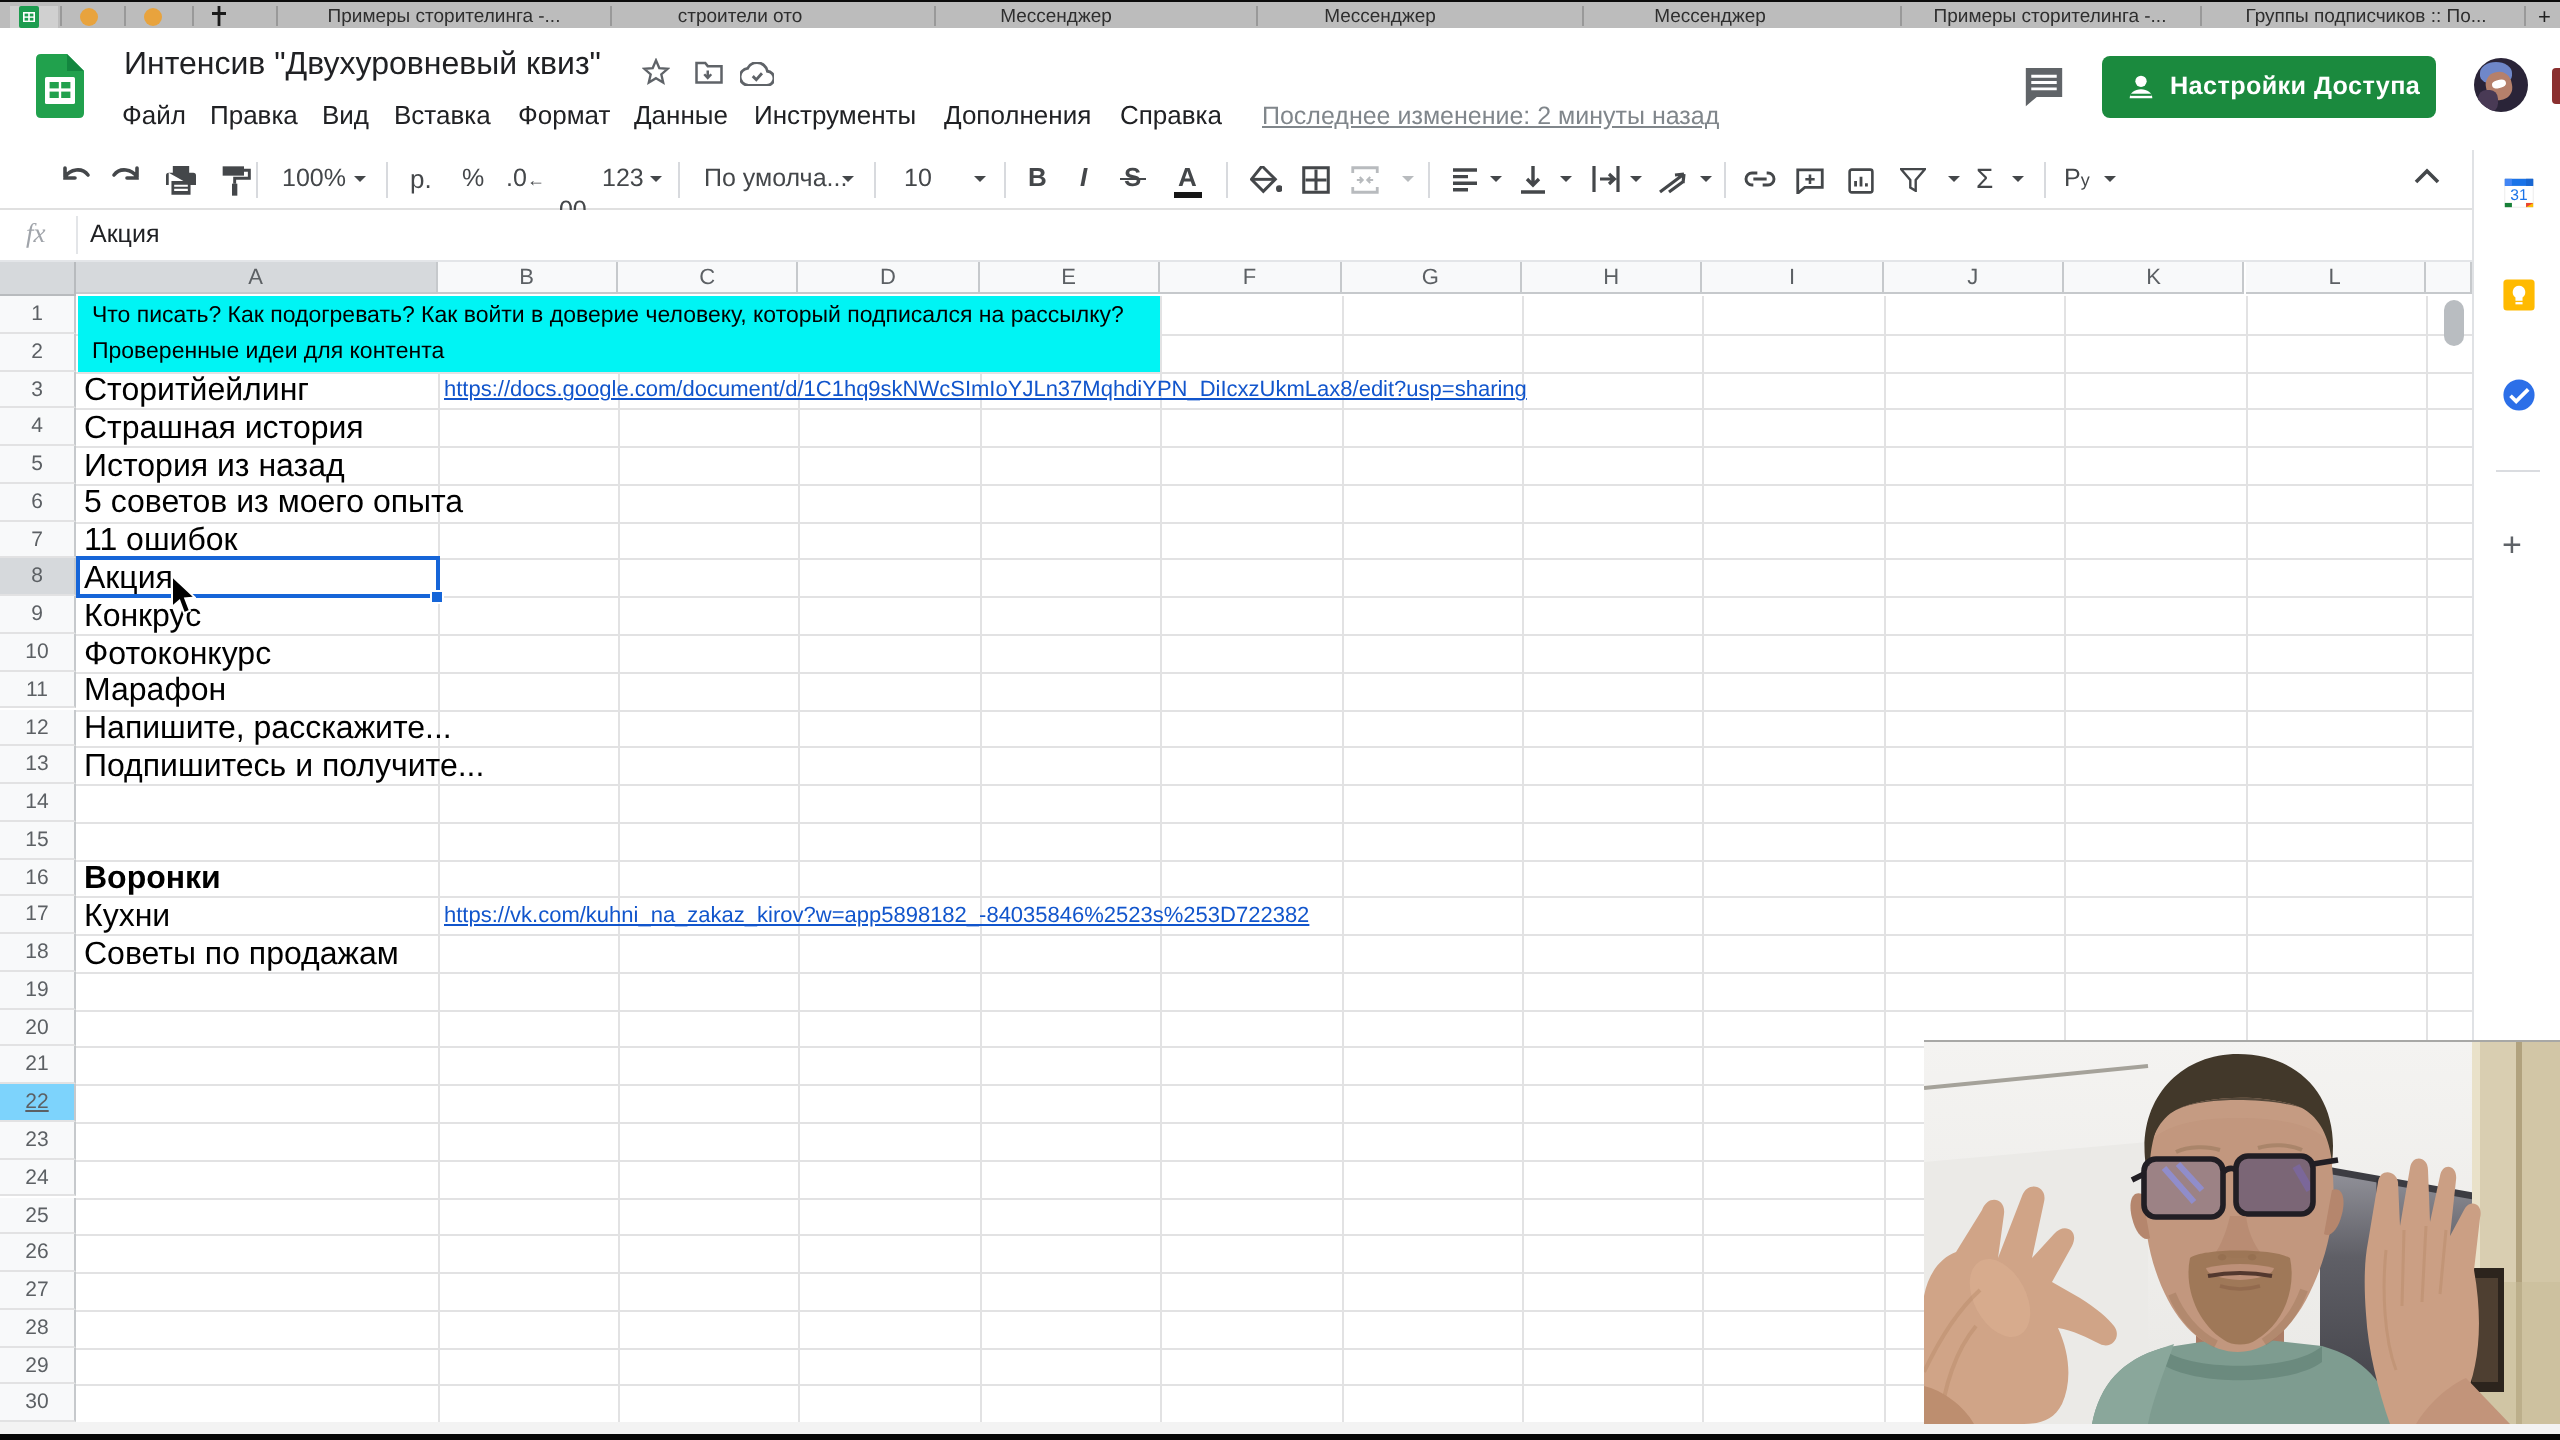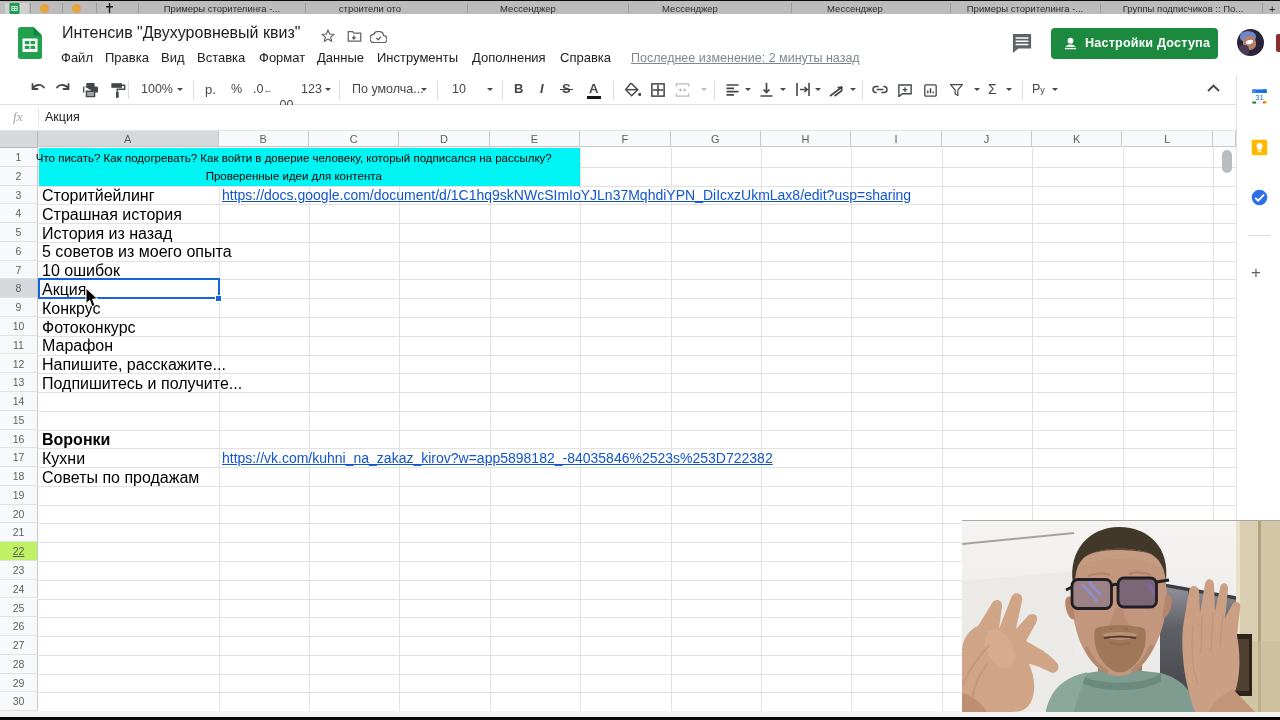--- a/index.html
+++ b/index.html
@@ -4,21 +4,21 @@
 body{width:1280px;height:720px;overflow:hidden;position:relative;background:#fff;font-family:"Liberation Sans",sans-serif;}
 .abs{position:absolute;}
 .tabtxt{position:absolute;top:1.5px;font-size:9.5px;color:#2e2e2e;white-space:nowrap;transform:translateX(-50%);}
 .tabsep{position:absolute;top:2px;width:1px;height:10px;background:#999;}
 .menu{position:absolute;top:36px;font-size:13px;color:#202124;}
 .tbsep{position:absolute;top:6px;width:1px;height:18px;background:#d8dade;}
 .caret{position:absolute;width:0;height:0;border-left:3.5px solid transparent;border-right:3.5px solid transparent;border-top:3.8px solid #44474a;}
 .colhead{position:absolute;top:0;height:16px;background:#f8f9fa;font-size:11px;color:#5c6064;text-align:center;line-height:17px;}
 .rowhead{position:absolute;background:#f8f9fa;font-size:10.5px;color:#5c6064;text-align:center;}
 .cell{position:absolute;font-size:16px;color:#000;white-space:nowrap;line-height:15px;}
-.link{color:#1155cc;text-decoration:underline;font-size:14px;}
+.link{color:#1155cc;text-decoration:underline;font-size:11px;}
 .vline{position:absolute;width:1px;background:#e2e2e3;}
 .hline{position:absolute;height:1px;background:#e2e2e3;}
 </style></head><body>
 
 <div class="abs" style="left:0;top:0;width:1280px;height:14px;background:#bcbcbc;border-top:1.5px solid #0c0c0c;box-sizing:border-box;">
 <div class="abs" style="left:5px;top:1.5px;width:24px;height:12.5px;background:#d0d0d0;"></div>
 <svg class="abs" style="left:9px;top:2px" width="11" height="11" viewBox="0 0 11 11">
       <rect x="0.5" y="0" width="10" height="11" rx="1" fill="#1d9c4f"></rect>
       <rect x="2.5" y="3" width="6" height="5" fill="#fff"></rect>
       <rect x="3.3" y="3.8" width="1.8" height="1.4" fill="#1d9c4f"></rect>
@@ -230,21 +230,21 @@
 <div class="rowhead" style="left:0;top:223.5px;width:38px;height:18.8px;background:#f8f9fa;border-right:1px solid #c6c9cc;border-bottom:1px solid #e2e2e3;box-sizing:border-box;line-height:19px;">12</div>
 <div class="rowhead" style="left:0;top:242.2px;width:38px;height:18.8px;background:#f8f9fa;border-right:1px solid #c6c9cc;border-bottom:1px solid #e2e2e3;box-sizing:border-box;line-height:19px;">13</div>
 <div class="rowhead" style="left:0;top:261.0px;width:38px;height:18.8px;background:#f8f9fa;border-right:1px solid #c6c9cc;border-bottom:1px solid #e2e2e3;box-sizing:border-box;line-height:19px;">14</div>
 <div class="rowhead" style="left:0;top:279.8px;width:38px;height:18.8px;background:#f8f9fa;border-right:1px solid #c6c9cc;border-bottom:1px solid #e2e2e3;box-sizing:border-box;line-height:19px;">15</div>
 <div class="rowhead" style="left:0;top:298.6px;width:38px;height:18.8px;background:#f8f9fa;border-right:1px solid #c6c9cc;border-bottom:1px solid #e2e2e3;box-sizing:border-box;line-height:19px;">16</div>
 <div class="rowhead" style="left:0;top:317.3px;width:38px;height:18.8px;background:#f8f9fa;border-right:1px solid #c6c9cc;border-bottom:1px solid #e2e2e3;box-sizing:border-box;line-height:19px;">17</div>
 <div class="rowhead" style="left:0;top:336.1px;width:38px;height:18.8px;background:#f8f9fa;border-right:1px solid #c6c9cc;border-bottom:1px solid #e2e2e3;box-sizing:border-box;line-height:19px;">18</div>
 <div class="rowhead" style="left:0;top:354.9px;width:38px;height:18.8px;background:#f8f9fa;border-right:1px solid #c6c9cc;border-bottom:1px solid #e2e2e3;box-sizing:border-box;line-height:19px;">19</div>
 <div class="rowhead" style="left:0;top:373.6px;width:38px;height:18.8px;background:#f8f9fa;border-right:1px solid #c6c9cc;border-bottom:1px solid #e2e2e3;box-sizing:border-box;line-height:19px;">20</div>
 <div class="rowhead" style="left:0;top:392.4px;width:38px;height:18.8px;background:#f8f9fa;border-right:1px solid #c6c9cc;border-bottom:1px solid #e2e2e3;box-sizing:border-box;line-height:19px;">21</div>
-<div class="rowhead" style="left:0;top:411.2px;width:38px;height:18.8px;background:#bef264;border-right:1px solid #c6c9cc;border-bottom:1px solid #e2e2e3;box-sizing:border-box;line-height:19px;text-decoration:underline;">22</div>
+<div class="rowhead" style="left:0;top:411.2px;width:38px;height:18.8px;background:#7dd3fc;border-right:1px solid #c6c9cc;border-bottom:1px solid #e2e2e3;box-sizing:border-box;line-height:19px;text-decoration:underline;">22</div>
 <div class="rowhead" style="left:0;top:429.9px;width:38px;height:18.8px;background:#f8f9fa;border-right:1px solid #c6c9cc;border-bottom:1px solid #e2e2e3;box-sizing:border-box;line-height:19px;">23</div>
 <div class="rowhead" style="left:0;top:448.7px;width:38px;height:18.8px;background:#f8f9fa;border-right:1px solid #c6c9cc;border-bottom:1px solid #e2e2e3;box-sizing:border-box;line-height:19px;">24</div>
 <div class="rowhead" style="left:0;top:467.5px;width:38px;height:18.8px;background:#f8f9fa;border-right:1px solid #c6c9cc;border-bottom:1px solid #e2e2e3;box-sizing:border-box;line-height:19px;">25</div>
 <div class="rowhead" style="left:0;top:486.2px;width:38px;height:18.8px;background:#f8f9fa;border-right:1px solid #c6c9cc;border-bottom:1px solid #e2e2e3;box-sizing:border-box;line-height:19px;">26</div>
 <div class="rowhead" style="left:0;top:505.0px;width:38px;height:18.8px;background:#f8f9fa;border-right:1px solid #c6c9cc;border-bottom:1px solid #e2e2e3;box-sizing:border-box;line-height:19px;">27</div>
 <div class="rowhead" style="left:0;top:523.8px;width:38px;height:18.8px;background:#f8f9fa;border-right:1px solid #c6c9cc;border-bottom:1px solid #e2e2e3;box-sizing:border-box;line-height:19px;">28</div>
 <div class="rowhead" style="left:0;top:542.6px;width:38px;height:18.8px;background:#f8f9fa;border-right:1px solid #c6c9cc;border-bottom:1px solid #e2e2e3;box-sizing:border-box;line-height:19px;">29</div>
 <div class="rowhead" style="left:0;top:561.3px;width:38px;height:18.8px;background:#f8f9fa;border-right:1px solid #c6c9cc;border-bottom:1px solid #e2e2e3;box-sizing:border-box;line-height:19px;">30</div>
 <div class="vline" style="left:218.5px;top:17px;height:563px;"></div>
 <div class="vline" style="left:309.0px;top:17px;height:563px;"></div>
@@ -283,26 +283,26 @@
 <div class="hline" style="left:38px;top:429.9px;width:1198px;"></div>
 <div class="hline" style="left:38px;top:448.7px;width:1198px;"></div>
 <div class="hline" style="left:38px;top:467.5px;width:1198px;"></div>
 <div class="hline" style="left:38px;top:486.2px;width:1198px;"></div>
 <div class="hline" style="left:38px;top:505.0px;width:1198px;"></div>
 <div class="hline" style="left:38px;top:523.8px;width:1198px;"></div>
 <div class="hline" style="left:38px;top:542.6px;width:1198px;"></div>
 <div class="hline" style="left:38px;top:561.3px;width:1198px;"></div>
 <div class="hline" style="left:38px;top:580.1px;width:1198px;"></div>
 <div class="abs" style="left:38.5px;top:17.0px;width:541.5px;height:37.5px;background:#00f4f4;"></div>
-<div class="abs" style="left:23px;top:17.5px;width:541.5px;text-align:center;font-size:11.5px;color:#000;line-height:18.7px;">Что писать? Как подогревать? Как войти в доверие человеку, который подписался на рассылку?<br>Проверенные идеи для контента</div>
+<div class="abs" style="left:46px;top:17.5px;width:541.5px;font-size:11.5px;color:#000;line-height:18.7px;">Что писать? Как подогревать? Как войти в доверие человеку, который подписался на рассылку?<br>Проверенные идеи для контента</div>
 <div class="cell" style="left:42px;top:57.1px;">Сторитйейлинг</div>
 <div class="cell" style="left:42px;top:75.9px;">Страшная история</div>
 <div class="cell" style="left:42px;top:94.6px;">История из назад</div>
 <div class="cell" style="left:42px;top:113.4px;">5 советов из моего опыта</div>
-<div class="cell" style="left:42px;top:132.2px;">10 ошибок</div>
+<div class="cell" style="left:42px;top:132.2px;">11 ошибок</div>
 <div class="cell" style="left:42px;top:151.0px;">Акция</div>
 <div class="cell" style="left:42px;top:169.7px;">Конкрус</div>
 <div class="cell" style="left:42px;top:188.5px;">Фотоконкурс</div>
 <div class="cell" style="left:42px;top:207.3px;">Марафон</div>
 <div class="cell" style="left:42px;top:226.0px;">Напишите, расскажите...</div>
 <div class="cell" style="left:42px;top:244.8px;">Подпишитесь и получите...</div>
 <div class="cell" style="left:42px;top:301.1px;font-weight:bold;">Воронки</div>
 <div class="cell" style="left:42px;top:319.9px;">Кухни</div>
 <div class="cell" style="left:42px;top:338.7px;">Советы по продажам</div>
 <div class="cell link" style="left:222px;top:57.1px;">https://docs.google.com/document/d/1C1hq9skNWcSImIoYJLn37MqhdiYPN_DiIcxzUkmLax8/edit?usp=sharing</div>

